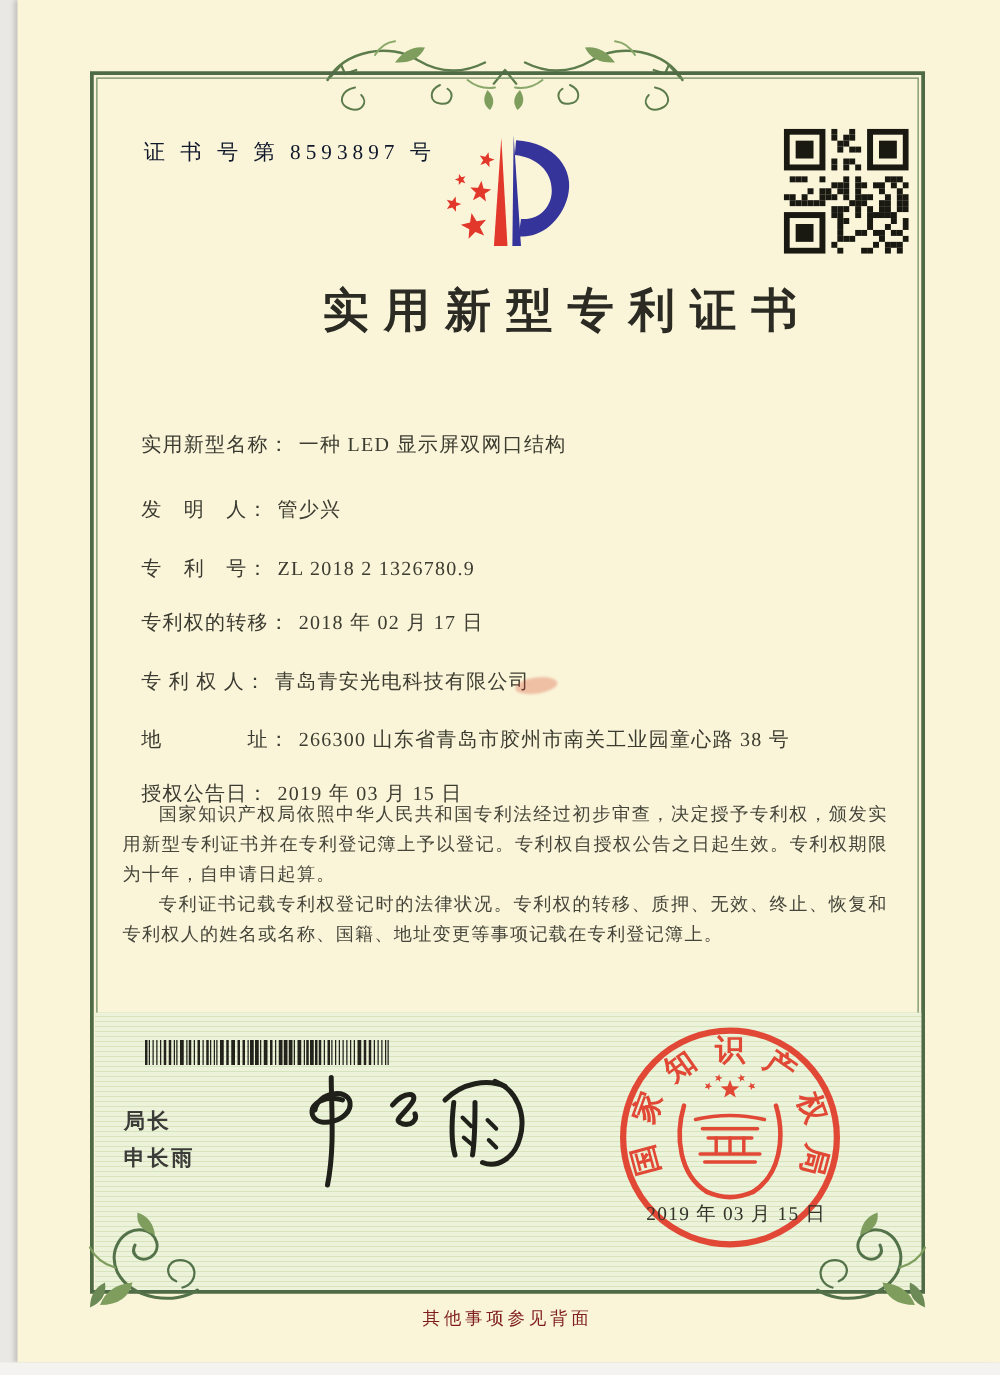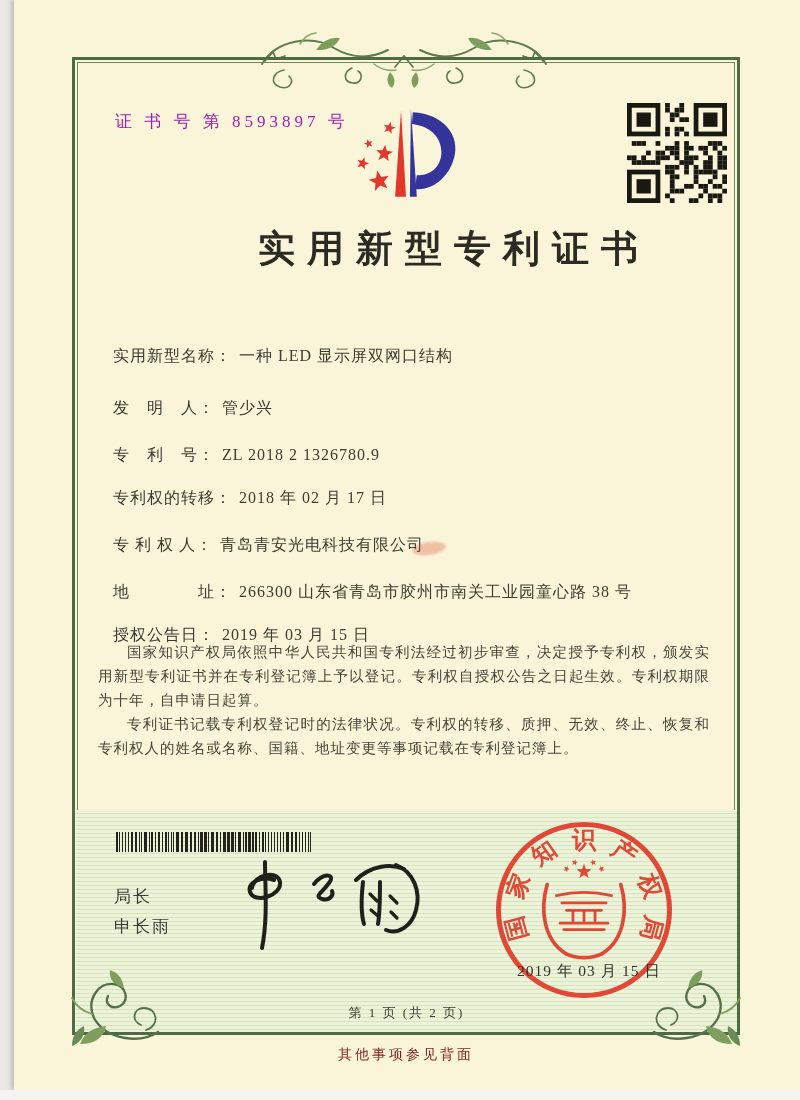--- a/index.html
+++ b/index.html
@@ -16,21 +16,21 @@
   body{background:#e9e8e4;font-family:"Liberation Serif","DejaVu Serif",serif;}
   .paper{position:absolute;left:14px;top:0;width:786px;height:1090px;background:var(--paper);
          box-shadow:-3px 0 4px rgba(0,0,0,.18);}
   .scan-edge-bottom{position:absolute;left:0;top:1090px;width:800px;height:10px;background:#f4f3ef;}
 
   
   .frame{position:absolute;left:58px;top:57px;width:668px;height:978px;
          border:3px solid var(--border-green);}
   .frame::before{content:"";position:absolute;inset:2px;border:1px solid var(--inner-green);}
 
-  .cert-no{position:absolute;left:101px;top:110px;font-size:17px;letter-spacing:4px;color:#a21caf;}
+  .cert-no{position:absolute;left:101px;top:110px;font-size:17px;letter-spacing:4px;color:#0f172a;}
 
   .logo{position:absolute;left:326px;top:100px;width:128px;height:108px;}
   .qr{position:absolute;left:613px;top:103px;width:100px;height:100px;}
 
   .title{position:absolute;left:58px;top:224px;width:764px;text-align:center;
          font-size:37px;font-weight:600;letter-spacing:12px;color:#2b2b24;}
 
   .fields{position:absolute;left:99px;top:0;width:610px;}
   .row{position:absolute;left:0;width:610px;font-size:16px;color:var(--ink);letter-spacing:1px;white-space:nowrap;margin-top:24px;}
   .row .lbl{color:#3a3a30;}
@@ -43,22 +43,22 @@
           letter-spacing:1px;color:#45453a;text-indent:2em;text-align:justify;}
   .p1{top:640px;} .p2{top:712px;}
 
   .red-smudge{position:absolute;left:398px;top:542px;width:34px;height:13px;border-radius:50%;
               background:rgba(215,70,45,.30);transform:rotate(-8deg);filter:blur(1px);}
 
   
   .green-band{position:absolute;left:62px;top:810px;width:661px;height:222px;
       background:repeating-linear-gradient(180deg,var(--stripe-bg) 0 3px,var(--stripe-line) 3px 4px);}
   .barcode{position:absolute;left:40px;top:22px;width:198px;height:20px;}
-  .official{position:absolute;left:38px;top:72px;font-family:"Liberation Sans","DejaVu Sans",sans-serif;
-            font-size:17px;font-weight:400;color:#3b3b38;line-height:30px;letter-spacing:2px;}
+  .official{position:absolute;left:23px;top:72px;font-family:"Liberation Sans","DejaVu Sans",sans-serif;
+            font-size:17px;font-weight:700;color:#3b3b38;line-height:30px;letter-spacing:2px;}
   .sig{position:absolute;left:146px;top:44px;width:212px;height:100px;}
 
   .seal{position:absolute;left:420px;top:12px;width:176px;height:176px;}
   .seal-ring{position:absolute;inset:0;border:5px solid var(--seal-red);border-radius:50%;opacity:.92;}
   .seal-arc{position:absolute;inset:0;}
   .seal-arc span{position:absolute;left:50%;top:50%;width:28px;height:28px;margin:-14px;
       display:flex;align-items:center;justify-content:center;
       font:700 24px "Liberation Serif","DejaVu Serif",serif;color:var(--seal-red);opacity:.92;}
   .emblem{position:absolute;left:42px;top:36px;width:92px;height:112px;opacity:.92;}
   .seal-date{position:absolute;left:-2px;top:139px;width:190px;text-align:center;
@@ -379,21 +379,20 @@
           <g fill="none" stroke-width="4" stroke-linecap="round">
             <path d="M10,28 C2,55 6,88 30,103"></path>
             <path d="M90,28 C98,55 94,88 70,103"></path>
             <path d="M30,103 Q50,112 70,103"></path>
           </g>
         </g>
       </svg>
       <div class="seal-date">2019 年 03 月 15 日</div>
     </div>
 
-    <div class="page-no">第 1 页 (共 2 页)</div>
   </div>
 
   <svg class="orn-bl" viewBox="0 0 108 88">
     <g fill="none" stroke="#54724a" stroke-width="2.4" stroke-linecap="round">
       <path d="M10,64 C28,76 62,72 74,50 C82,32 70,14 54,16 C42,18 38,32 48,38 C56,42 64,36 60,28"></path>
       <path d="M22,62 C8,58 10,40 24,40 C35,40 37,53 27,57" stroke-width="1.8"></path>
       <path d="M76,46 q14,-4 20,-16" stroke="#7f9e5e" stroke-width="1.8"></path>
     </g>
     <g fill="#7f9e5e">
       <path d="M62,58 q20,2 26,18 q-22,0 -26,-18 z"></path>

